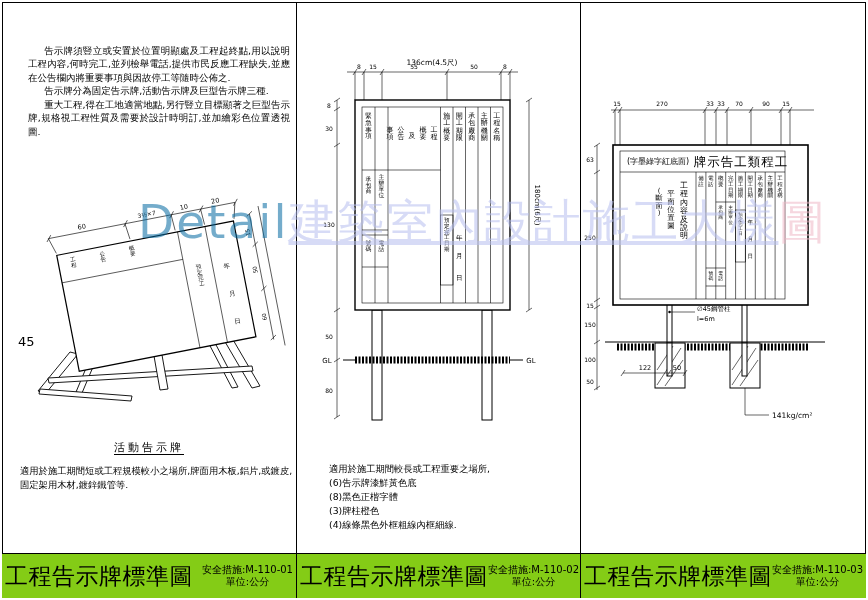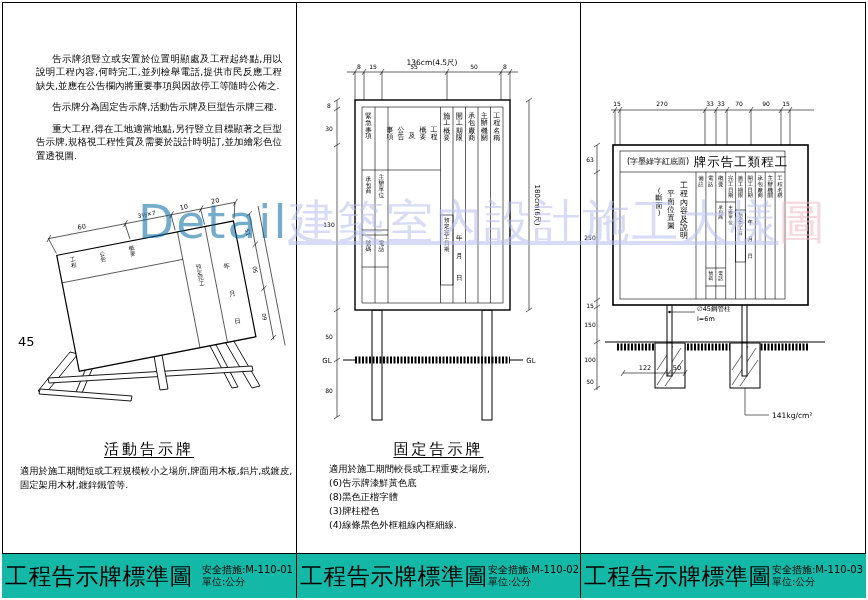--- a/index.html
+++ b/index.html
@@ -5,32 +5,32 @@
   html,body{margin:0;padding:0;background:#999;}
   .sheet{position:relative;width:868px;height:600px;background:#fff;
          font-family:"DejaVu Sans","Liberation Sans",sans-serif;color:#000;overflow:hidden;}
   .frame{position:absolute;left:2px;top:2px;right:2px;bottom:2px;border:1px solid #000;}
   .sep{position:absolute;top:2px;bottom:46px;width:1px;background:#000;}
   .panel{position:absolute;top:2px;height:551px;}
   .p-left{left:2px;width:294px;}
   .p-mid{left:297px;width:283px;}
   .p-right{left:581px;width:285px;}
   .intro{position:absolute;left:26px;top:42px;width:262px;font-size:9.5px;line-height:1.42;text-align:justify;}
-  .intro p{margin:8px;text-indent:1.7em;}
-  .caption{position:absolute;left:0;right:0;top:438px;text-align:center;font-size:15px;
+  .intro p{margin:0;text-indent:1.7em;}
+  .caption{position:absolute;left:0;right:0;top:438px;text-align:center;font-size:11px;
            letter-spacing:3px;text-decoration:underline;text-underline-offset:3px;}
   .note{position:absolute;font-size:9.3px;line-height:1.5;}
   .note div{margin:0;}
   .titlebar{position:absolute;left:2px;right:2px;bottom:2px;height:44px;border-top:1px solid #000;
-            display:flex;background:#14b8a6;}
+            display:flex;background:#84cc16;}
   .tb-cell{display:flex;align-items:center;padding:1px 3px;box-sizing:border-box;}
   .tb-cell+.tb-cell{border-left:1px solid #000;}
   .tb-c1{width:295px;} .tb-c2{width:284px;} .tb-c3{flex:1;}
   .tb-title{font-size:23px;letter-spacing:.5px;white-space:nowrap;}
-  .tb-meta{margin-left:auto;font-size:10px;line-height:1.25;white-space:nowrap;text-align:left;}
+  .tb-meta{margin-left:auto;font-size:10px;line-height:1.25;white-space:nowrap;text-align:center;}
   .watermark{position:absolute;left:138px;top:198px;z-index:5;white-space:nowrap;
              pointer-events:none;opacity:.55;font-size:47px;line-height:1;letter-spacing:2px;}
   .wm-en{font-weight:normal;color:#0369a1;}
   .wm-zh{color:#b7bfef;text-decoration:underline;}
   .wm-tail{color:#efb7c6;}
   svg{position:absolute;}
   svg text{fill:#000;}
   .vt{text-anchor:middle;}
   .thin{stroke:#000;stroke-width:.6;fill:none;}
   .med{stroke:#000;stroke-width:1;fill:none;}
@@ -197,21 +197,20 @@
         <text class="vt" x="84.5" y="118" font-size="5.8" dominant-baseline="hanging"><tspan x="84.5" dy="0">主</tspan><tspan x="84.5" dy="1.05em">辦</tspan><tspan x="84.5" dy="1.05em">單</tspan><tspan x="84.5" dy="1.05em">位</tspan></text>
         <text class="vt" x="71.5" y="120" font-size="5.8" dominant-baseline="hanging"><tspan x="71.5" dy="0">承</tspan><tspan x="71.5" dy="1.05em">包</tspan><tspan x="71.5" dy="1.05em">商</tspan></text>
         <text class="vt" x="84.5" y="184" font-size="5.8" dominant-baseline="hanging"><tspan x="84.5" dy="0">電</tspan><tspan x="84.5" dy="1.05em">話</tspan></text>
         <text class="vt" x="71.5" y="184" font-size="5.8" dominant-baseline="hanging"><tspan x="71.5" dy="0">號</tspan><tspan x="71.5" dy="1.05em">碼</tspan></text>
         <text class="vt" x="149.75" y="161" font-size="5.5" dominant-baseline="hanging"><tspan x="149.75" dy="0">預</tspan><tspan x="149.75" dy="1.05em">定</tspan><tspan x="149.75" dy="1.05em">完</tspan><tspan x="149.75" dy="1.05em">工</tspan><tspan x="149.75" dy="1.05em">日</tspan><tspan x="149.75" dy="1.05em">期</tspan></text>
         <text class="vt" x="162.25" y="178" font-size="6.5" dominant-baseline="hanging"><tspan x="162.25" dy="0">年</tspan></text>
         <text class="vt" x="162.25" y="196" font-size="6.5" dominant-baseline="hanging"><tspan x="162.25" dy="0">月</tspan></text>
         <text class="vt" x="162.25" y="218" font-size="6.5" dominant-baseline="hanging"><tspan x="162.25" dy="0">日</tspan></text>
       </g>
     </svg>
-    <div class="caption">固定告示牌</div>
     <div class="note" style="left:32px;top:460px;width:246px;">
       <div>適用於施工期間較長或工程重要之場所,</div>
       <div>(6)告示牌漆鮮黃色底</div>
       <div>(8)黑色正楷字體</div>
       <div>(3)牌柱橙色</div>
       <div>(4)線條黑色外框粗線內框細線.</div>
     </div>
   </section>
 
   <section class="panel p-right">

